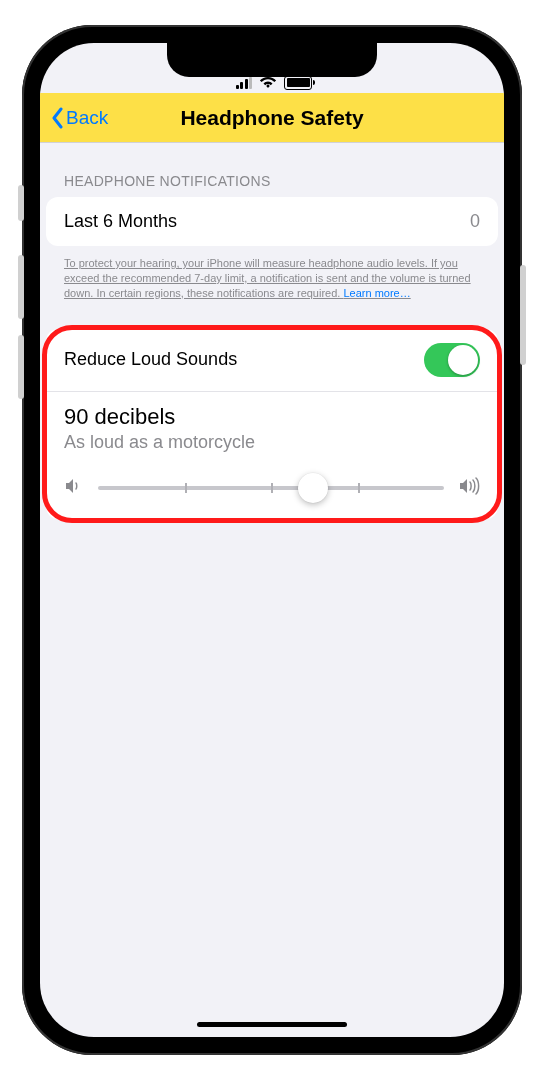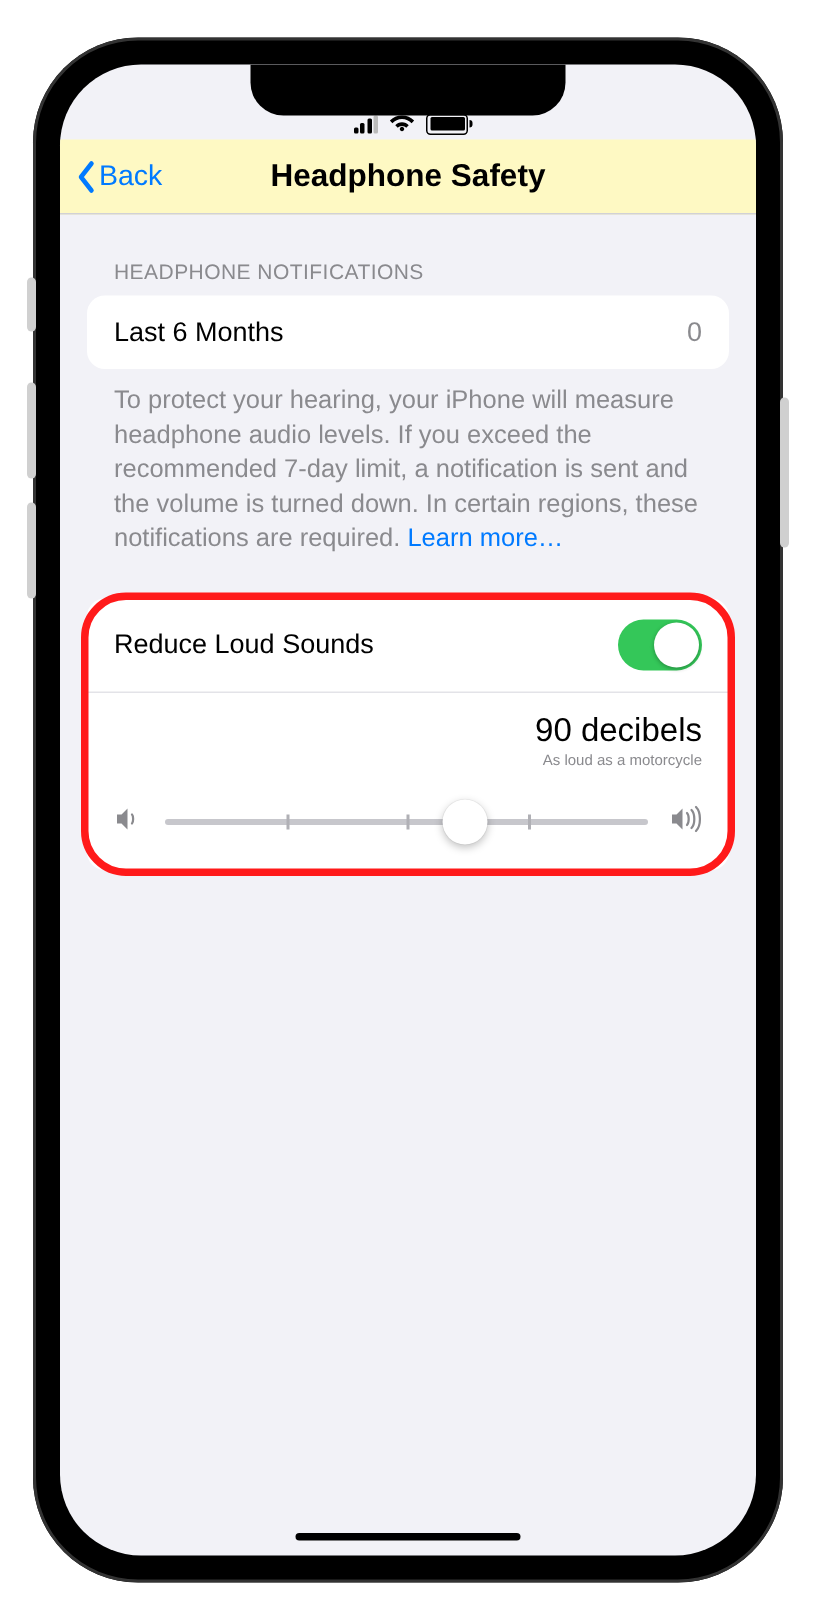--- a/index.html
+++ b/index.html
@@ -83,63 +83,63 @@
   }
   .batt:after { content:""; position:absolute; right:-4px; top:3px; width:2.5px; height:5px; background:#000; border-radius:0 2px 2px 0; }
   .batt .fill { position:absolute; inset:1.5px; background:#000; border-radius:1px; }
   
   .nav {
     height: 50px;
     display: flex;
     align-items: center;
     position: relative;
     border-bottom: 0.5px solid #d1d1d6;
-    background: #fef9c3;
+    background: #fde047;
   }
   .nav-back {
     display: flex; align-items: center; gap: 2px;
     color: #007aff;
     font-size: 19px;
     padding-left: 10px;
     cursor: pointer;
   }
   .nav-back svg { width: 14px; height: 22px; }
   .nav-title {
     position: absolute; left: 0; right: 0; text-align: center;
     font-weight: 600; font-size: 21px;
     pointer-events: none;
   }
   
-  .content { padding: 0 18px; }
+  .content { padding: 0 6px; }
   .sec-header {
     color: #8a8a8e;
     font-size: 14px;
     letter-spacing: 0.3px;
     padding: 30px 18px 8px;
     text-transform: uppercase;
   }
   .cell-group {
     background: #fff;
     border-radius: 12px;
     overflow: hidden;
-    text-align: right;
   }
   .cell-row {
     display: flex; align-items:center; justify-content:space-between;
     padding: 14px 18px;
     font-size: 18px;
   }
   .cell-row + .cell-row,
   .cell-divider { border-top: 0.5px solid #e3e3e8; }
   .cell-val { color: #8a8a8e; }
   .footer-text {
     color: #8a8a8e;
-    font-size: 17px;
+    font-size: 11px;
     line-height: 1.35;
     padding: 10px 18px 0;
+    text-decoration: underline;
   }
   .footer-text .link { color: #007aff; }
   
   .toggle {
     width: 56px; height: 34px; border-radius: 17px; background: #34c759;
     position: relative; flex-shrink: 0;
   }
   .toggle .knob {
     position: absolute; right: 2px; top: 2px; width: 30px; height: 30px;
     background: #fff; border-radius: 50%;
@@ -153,21 +153,21 @@
   .highlight-border {
     position: absolute;
     inset: -4px;
     border: 5px solid #ff1a1a;
     border-radius: 30px;
     pointer-events: none;
     z-index: 5;
   }
   .db-row { padding: 12px 18px 6px; }
   .db-title { font-size: 22px; }
-  .db-sub { font-size: 10px; color: #8a8a8e; margin-top: 2px; }
+  .db-sub { font-size: 18px; color: #8a8a8e; margin-top: 2px; }
   .slider-row {
     display: flex; align-items: center; gap: 14px;
     padding: 18px 18px 20px;
   }
   .spk-icon { color: #8a8a8e; }
   .slider {
     flex: 1; height: 4px; background: #c7c7cc; border-radius: 2px;
     position: relative;
   }
   .slider .tick {

